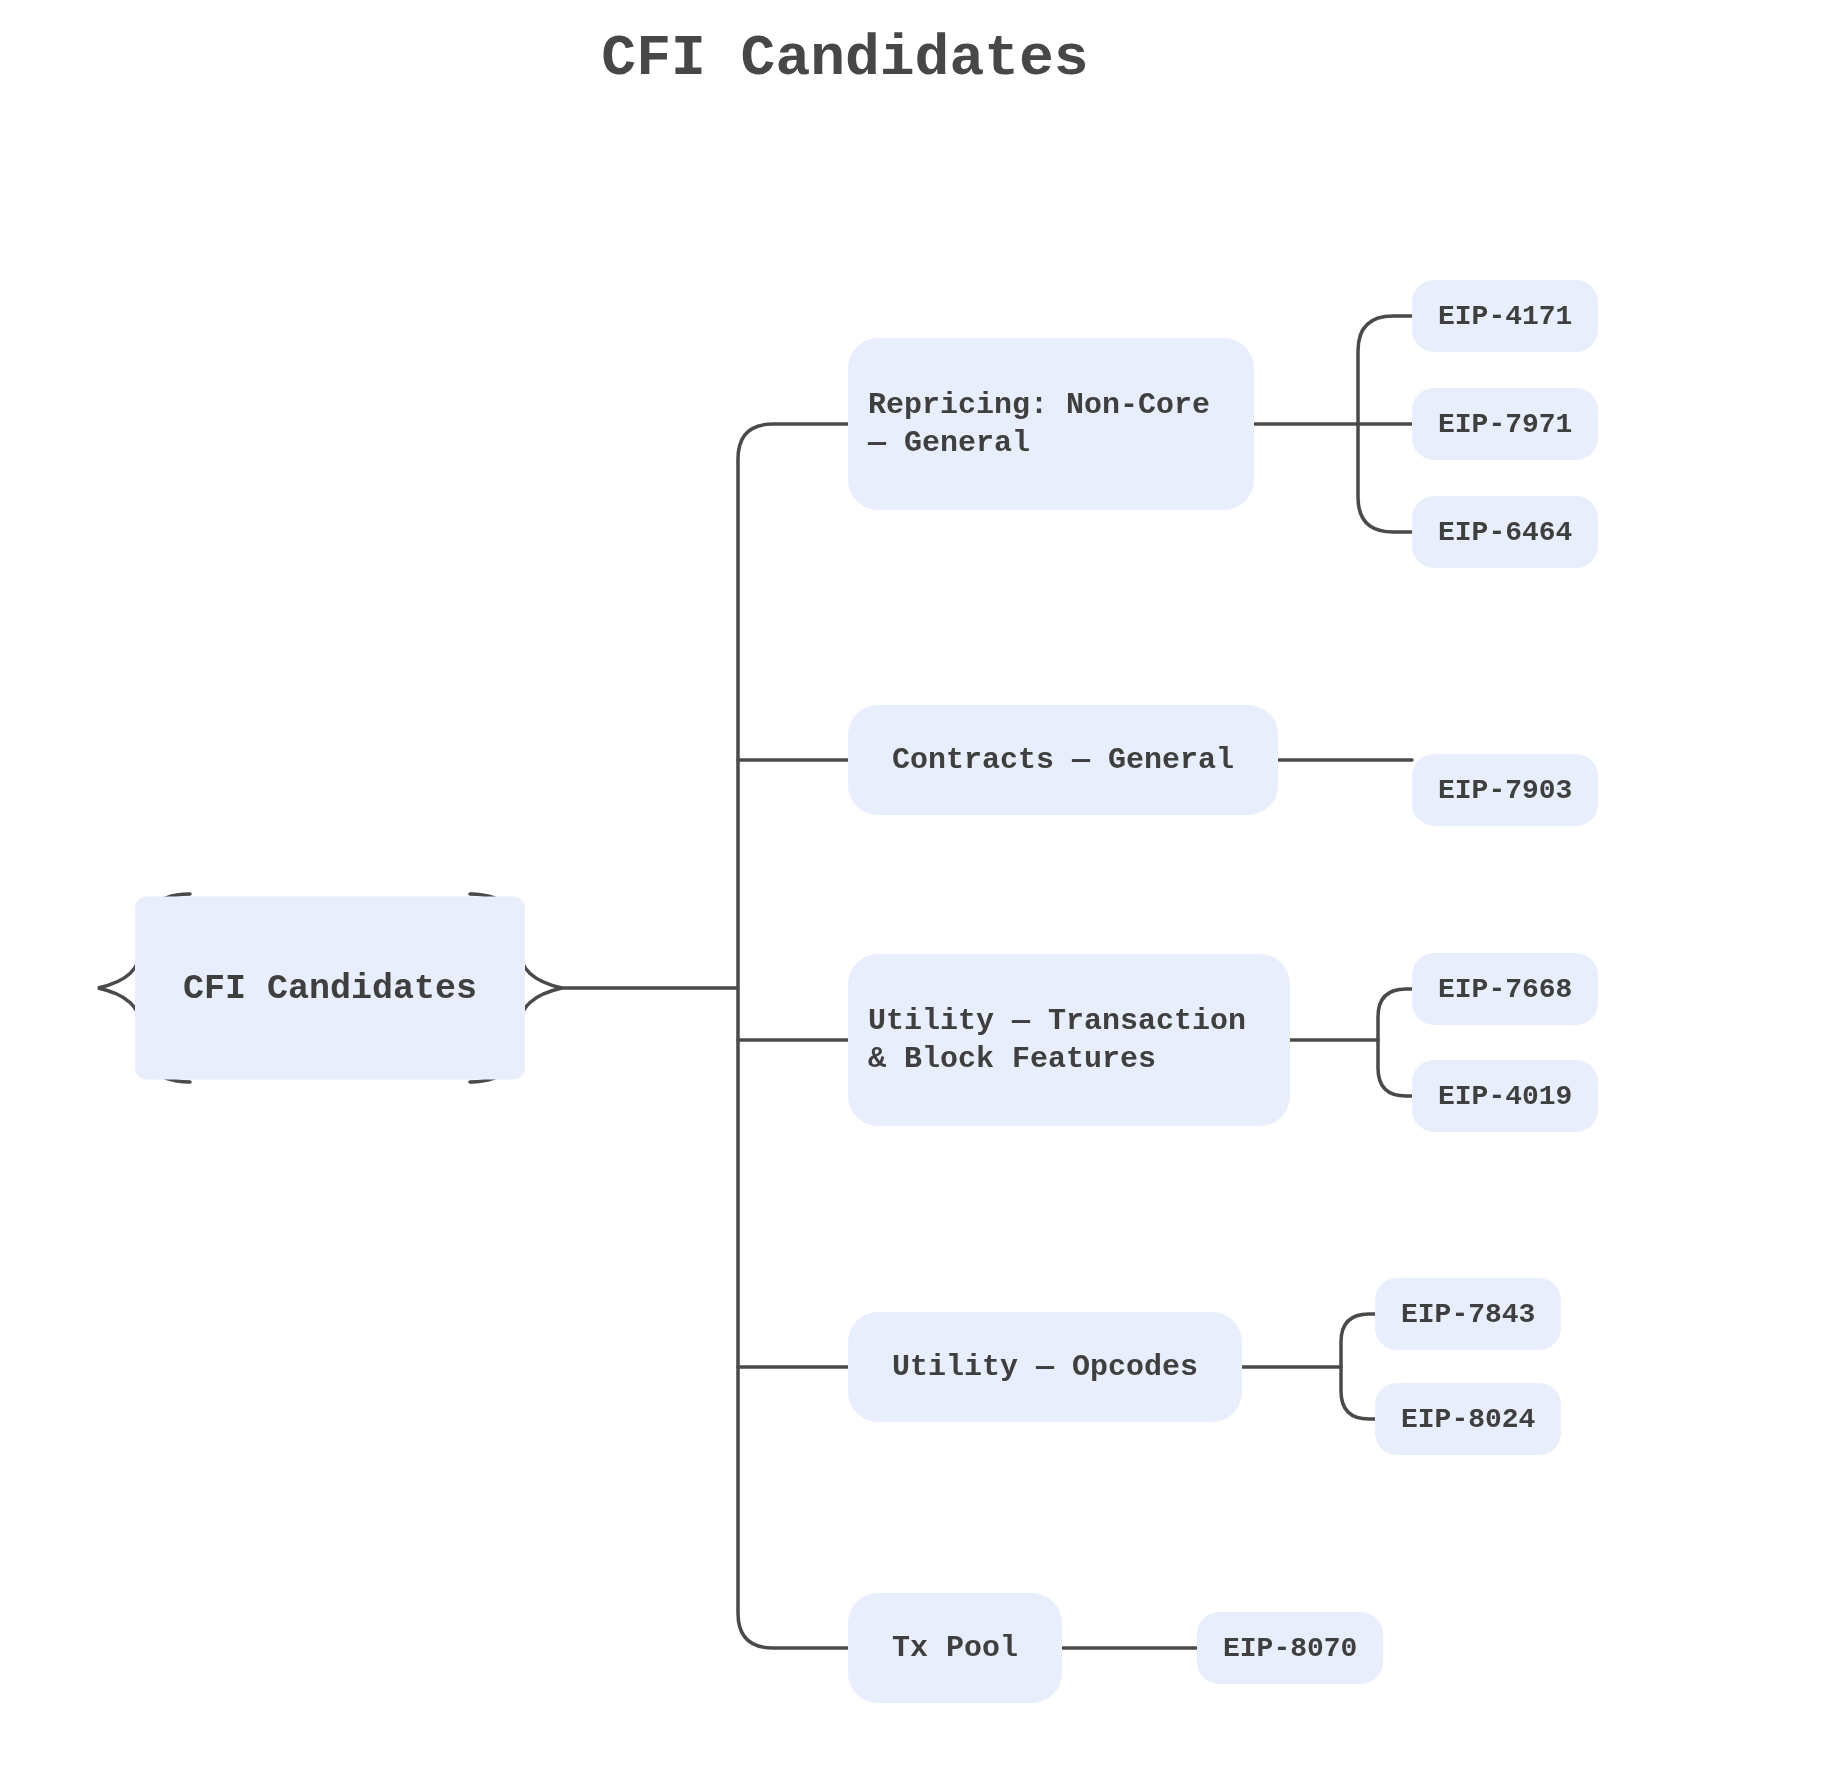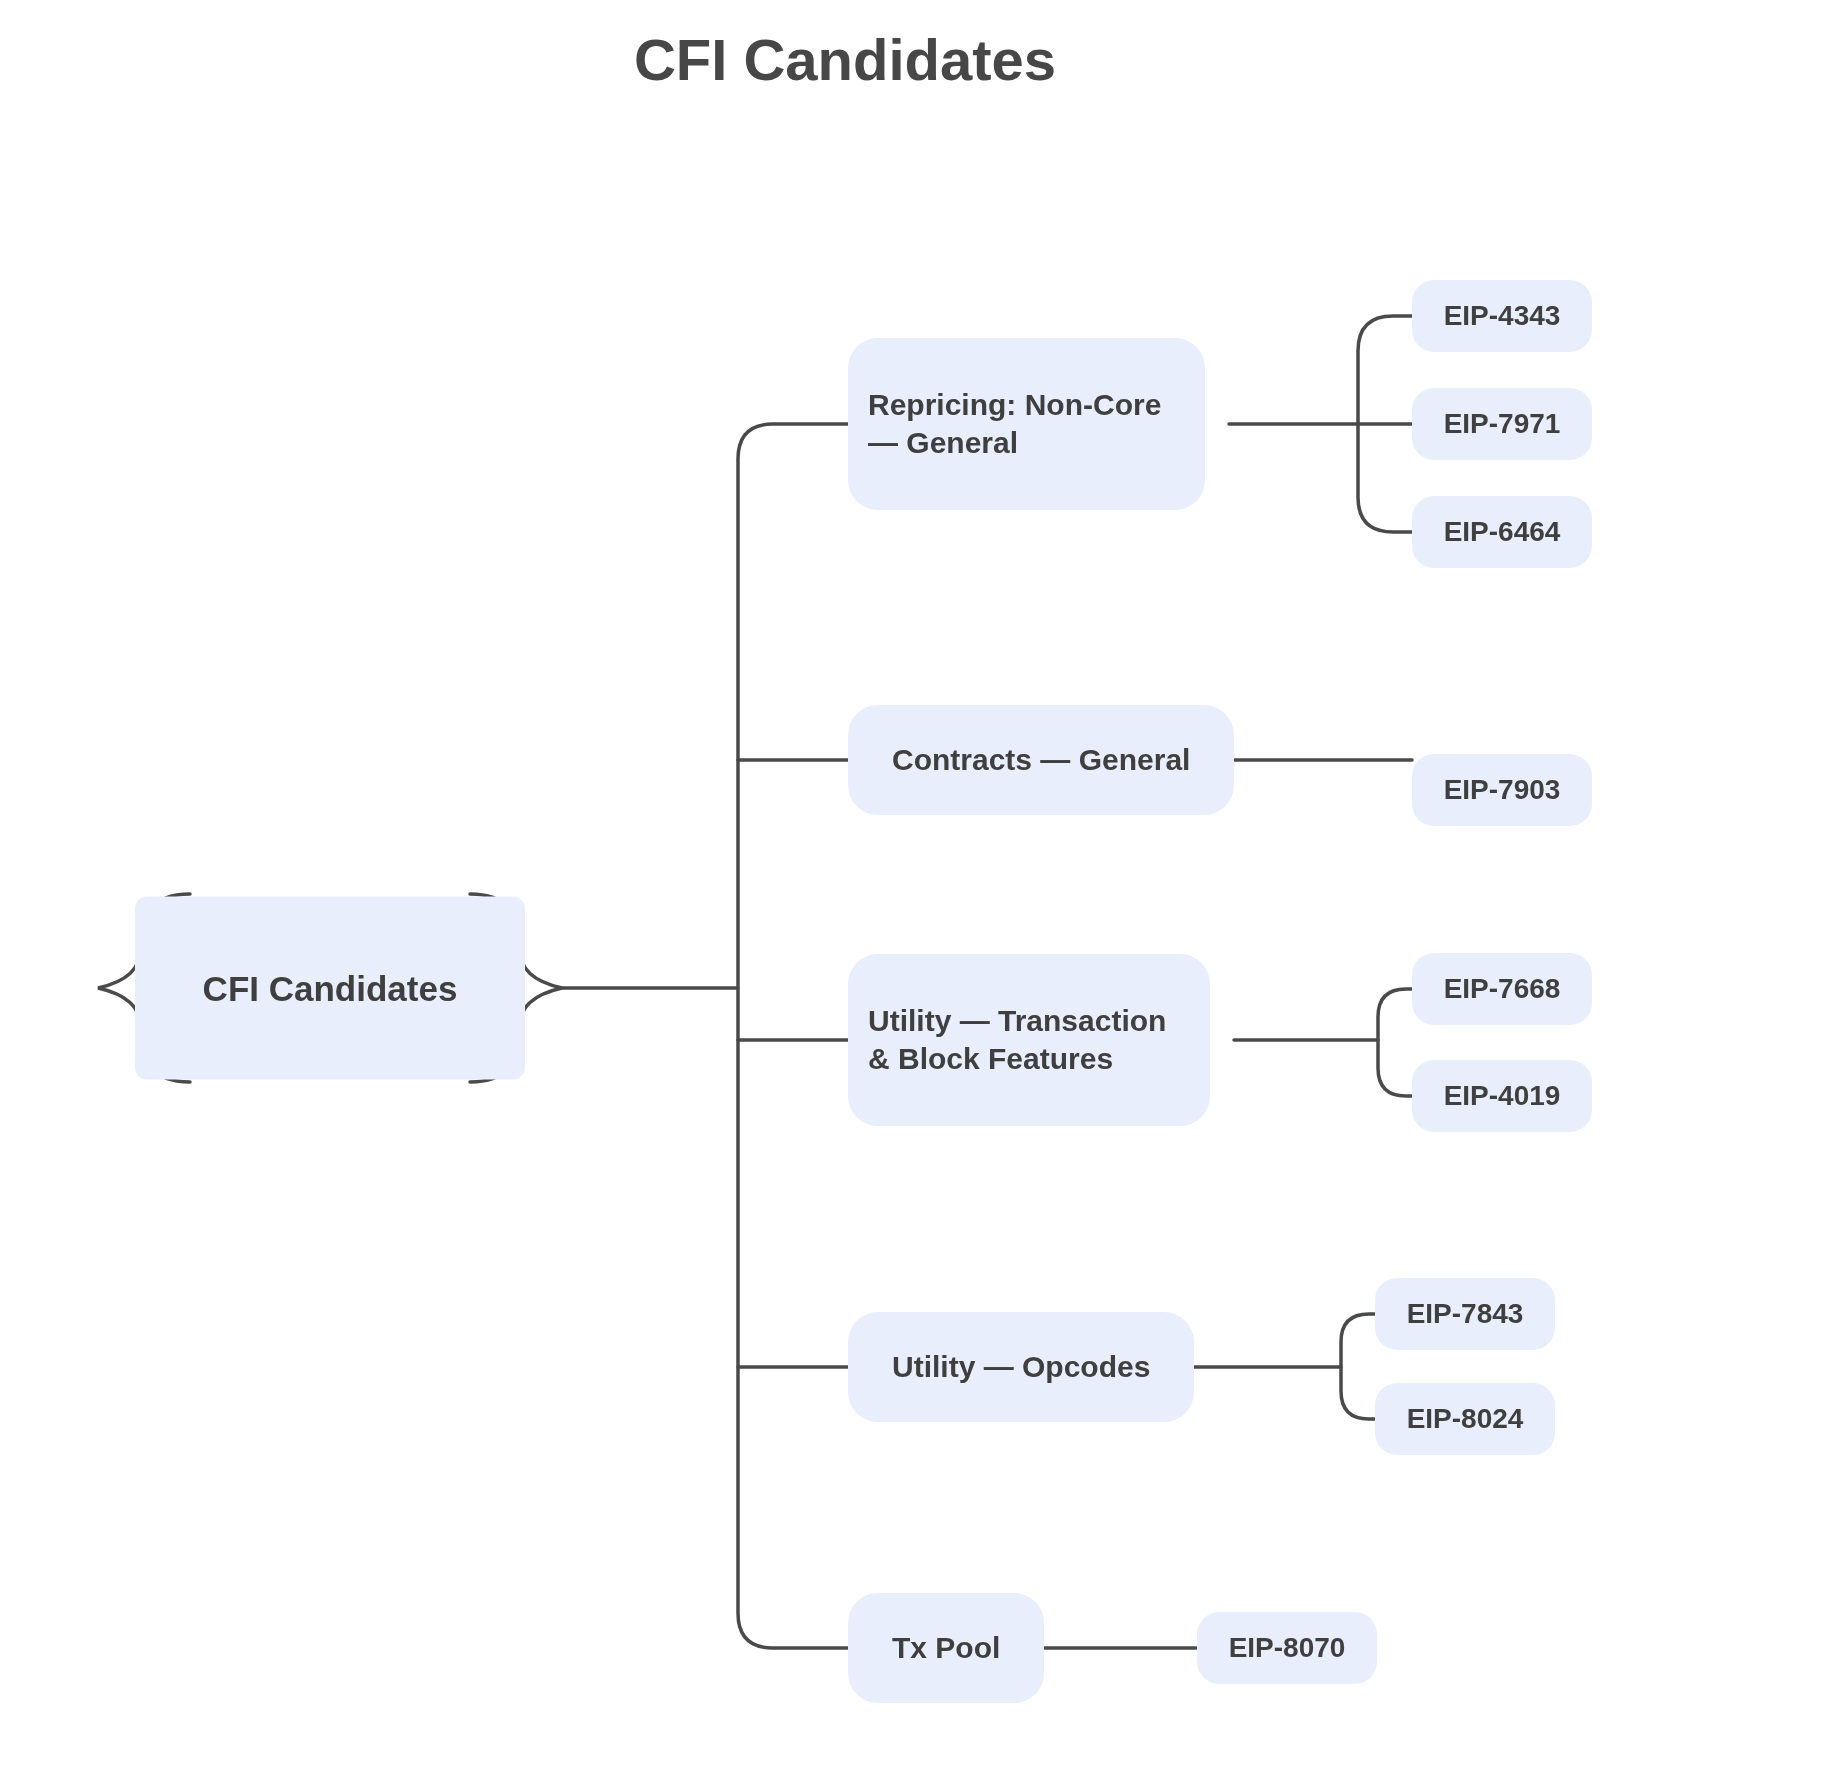--- a/index.html
+++ b/index.html
@@ -6,21 +6,21 @@
     --node-fill:#E8EEFB;
     --line:#4A4A4A;
     --text:#3F3F3F;
     --bg:#FFFFFF;
   }
   html,body{margin:0;padding:0;background:var(--bg);}
   .canvas{
     position:relative;
     width:1823px;height:1775px;
     background:var(--bg);
-    font-family:Liberation Sans, sans-serif;
+    font-family:Liberation Mono, monospace;
     overflow:hidden;
   }
   #edges{position:absolute;left:0;top:0;width:1823px;height:1775px;}
   #edges path{fill:none;stroke:var(--line);stroke-width:3.5;stroke-linecap:round;}
   .title{
     position:absolute;left:845px;top:26px;transform:translateX(-50%);
     font-size:58px;font-weight:bold;color:#474747;white-space:nowrap;
   }
   .node{
     position:absolute;
@@ -74,21 +74,21 @@
 
   <div class="node root" id="root-node">
     <span>CFI Candidates</span>
   </div>
 
   <div class="node branch two-line" id="b0" style="top:424px">
     <span>Repricing: Non-Core
 — General</span>
   </div>
   <div class="node child" style="left:1412px;top:316px">
-    <span>EIP-4343</span>
+    <span>EIP-4171</span>
   </div>
   <div class="node child" style="left:1412px;top:424px">
     <span>EIP-7971</span>
   </div>
   <div class="node child" style="left:1412px;top:532px">
     <span>EIP-6464</span>
   </div>
 
   <div class="node branch" id="b1" style="top:760px">
     <span>Contracts — General</span>

